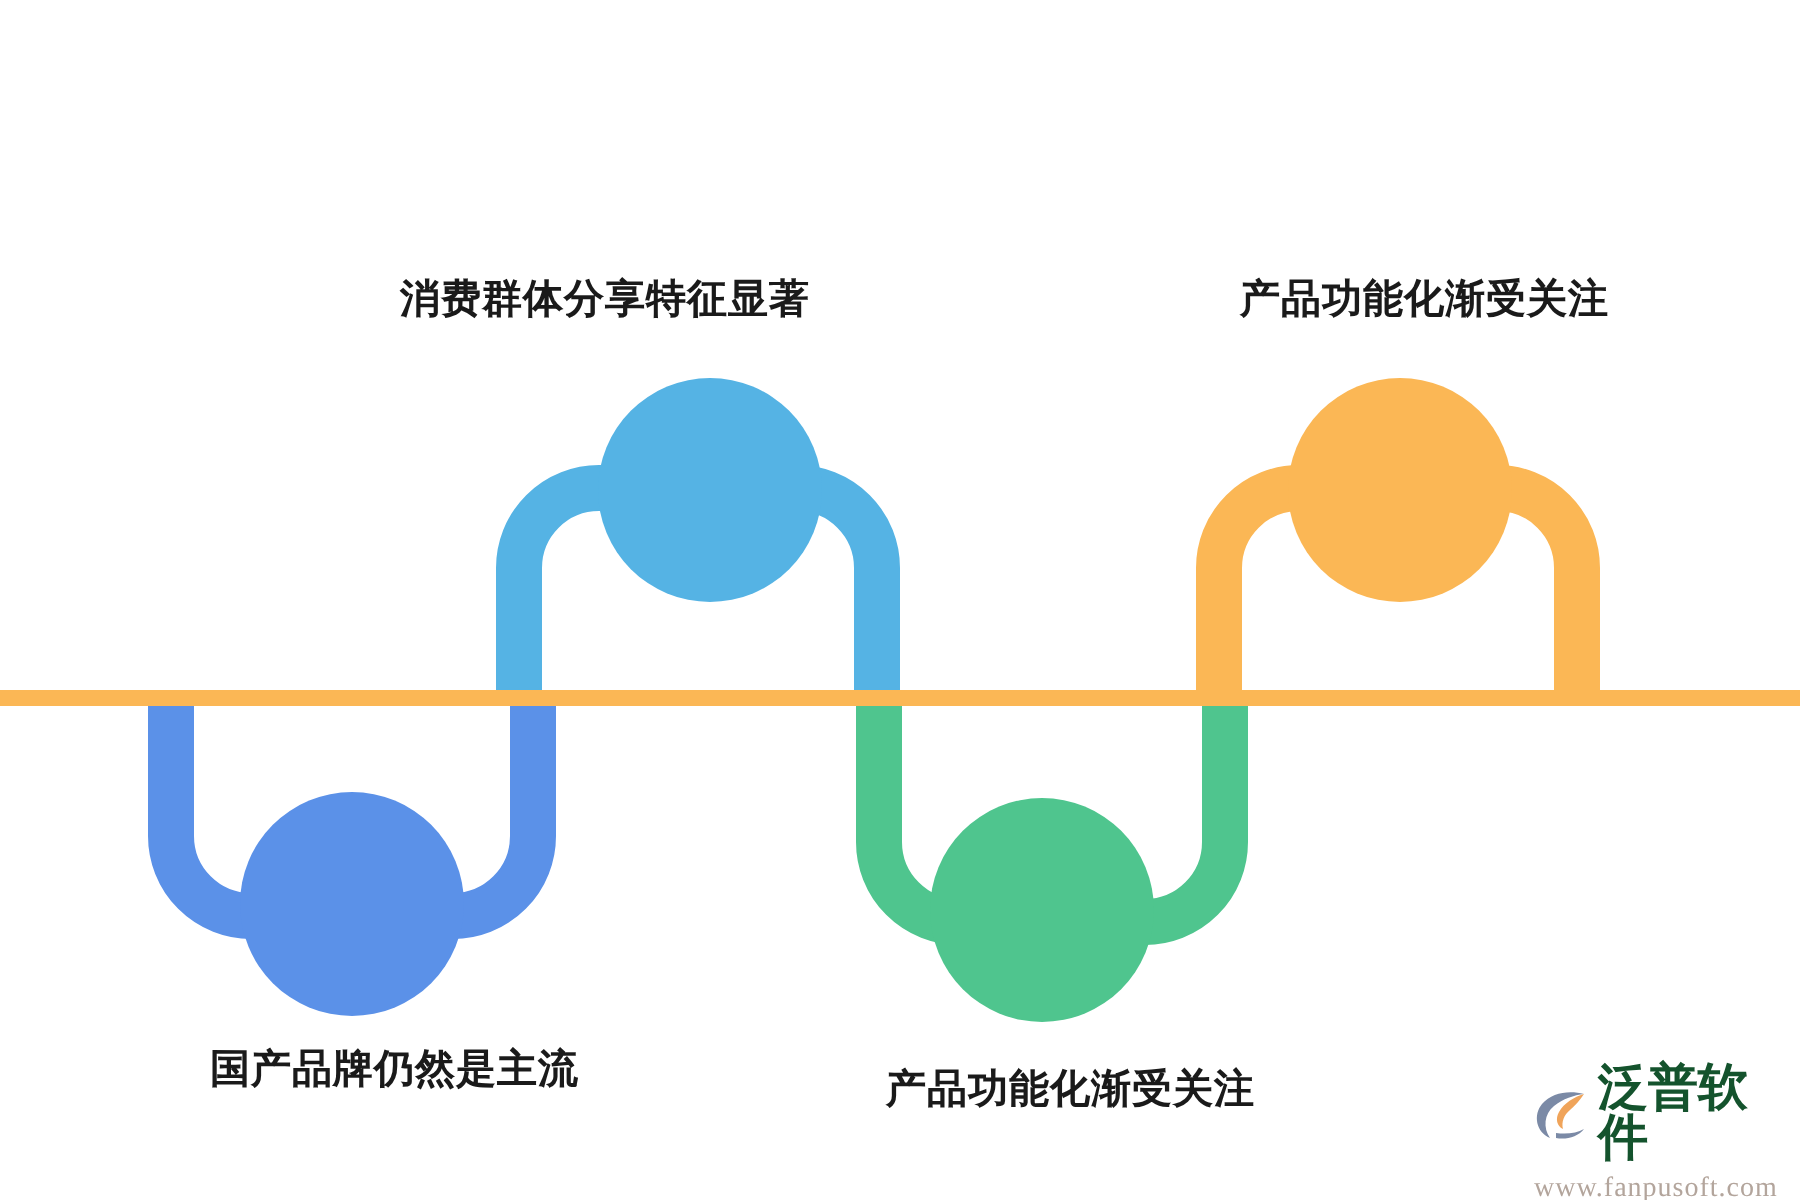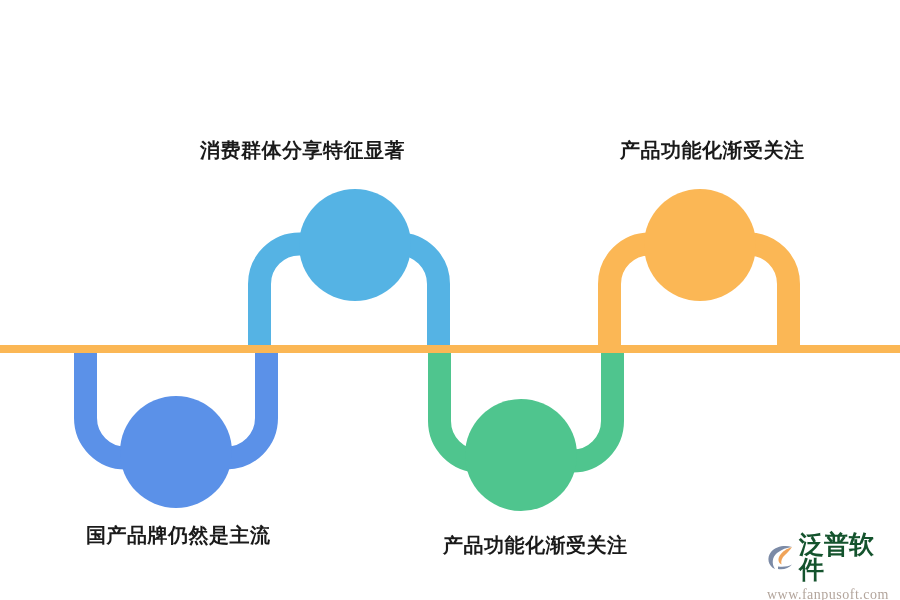--- a/index.html
+++ b/index.html
@@ -32,21 +32,21 @@
     font-size: 20px;
     font-weight: bold;
     color: #1a1a1a;
     white-space: nowrap;
     letter-spacing: 0.5px;
     text-align: center;
     line-height: 1.2;
   }
   #label-top-left  { left: 200px; top: 138px; }
   #label-top-right { left: 620px; top: 138px; }
-  #label-bottom-left  { left: 86px;  top: 523px; }
+  #label-bottom-left  { left: 105px;  top: 523px; }
   #label-bottom-right { left: 443px; top: 533px; }
 
   
   #logo {
     position: absolute;
     left: 765px;
     top: 540px;
     width: 130px;
     height: 52px;
     display: flex;

